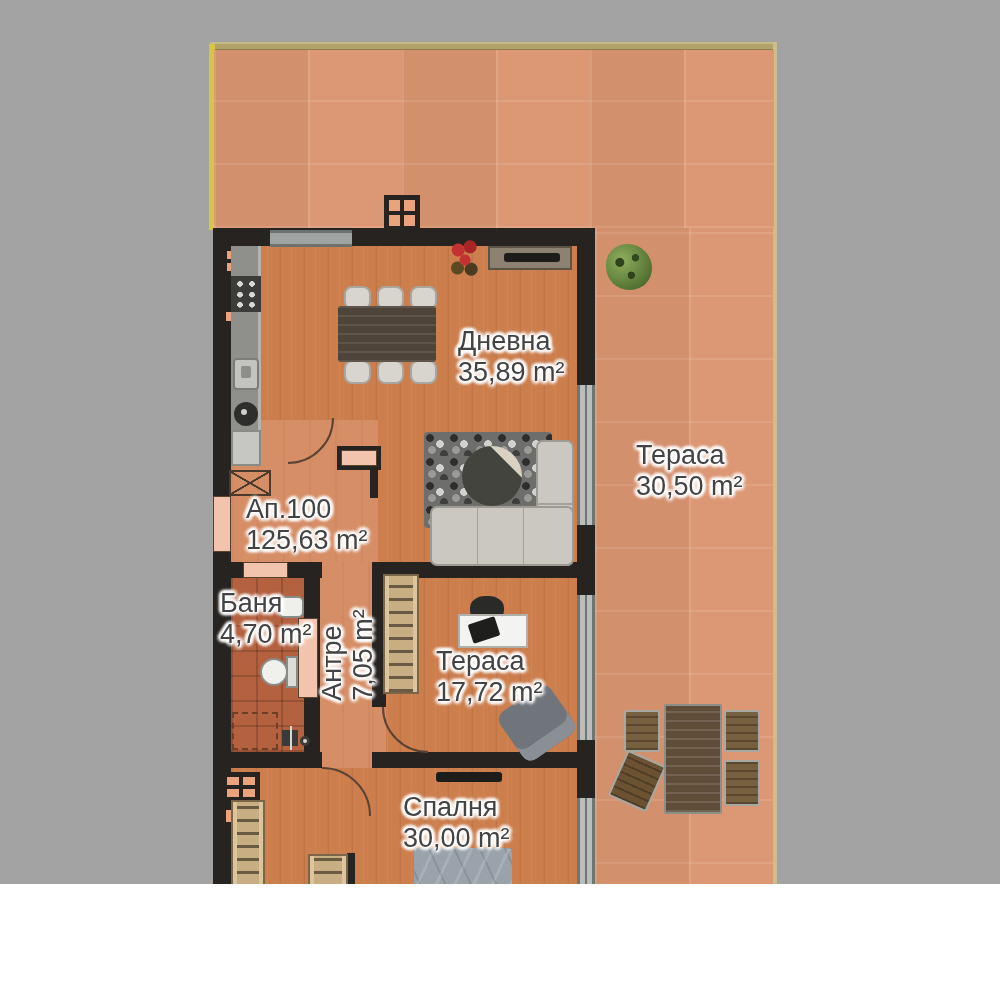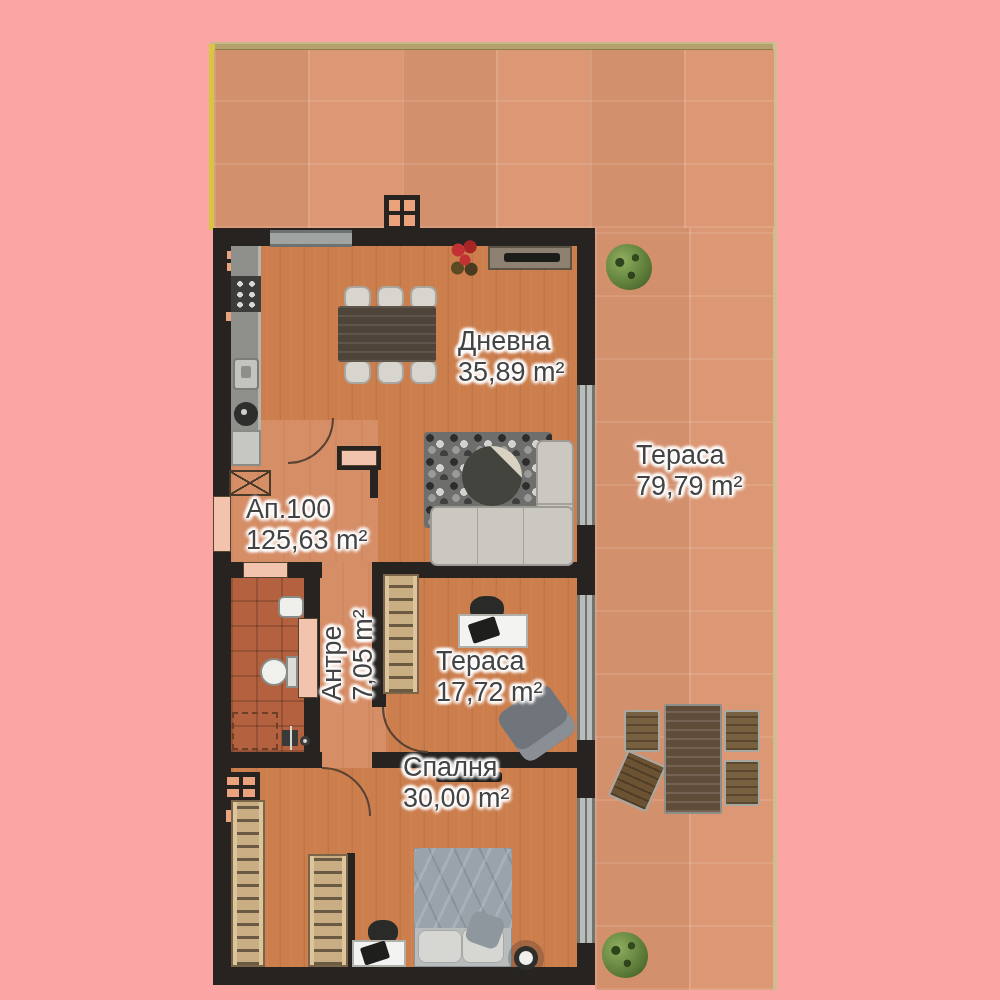--- a/index.html
+++ b/index.html
@@ -1,16 +1,16 @@
 <!DOCTYPE html>
 <html><head>
 <meta charset="utf-8">
 <style>
   html,body{margin:0;padding:0;background:#fff;}
-  .plan{position:relative;width:1000px;height:1000px;background:#fca5a5;overflow:hidden;
+  .plan{position:relative;width:1000px;height:884px;background:#a3a3a3;overflow:hidden;
         font-family:"Liberation Sans",sans-serif;}
   .abs{position:absolute;}
 
   
   .terrace{background-color:#db9571;
     background-image:
       repeating-linear-gradient(90deg, rgba(255,255,255,.12) 0 2px, rgba(255,255,255,0) 2px 94px),
       repeating-linear-gradient(0deg, rgba(255,255,255,.10) 0 2px, rgba(255,255,255,0) 2px 63px),
       repeating-linear-gradient(90deg, rgba(0,0,0,.035) 0 94px, rgba(255,255,255,.03) 94px 188px);}
   .t-border{background:#b3a26c;box-shadow:inset 0 -2px 0 #8d7c4a, inset 0 2px 0 #c7b98a;}
@@ -263,32 +263,36 @@
   <div class="abs tchair" style="left:624px;top:710px;width:36px;height:42px;"></div>
   <div class="abs tchair" style="left:616px;top:756px;width:42px;height:50px;transform:rotate(24deg);background-color:#6a5233;"></div>
   <div class="abs ttable" style="left:664px;top:704px;width:58px;height:110px;"></div>
 
   <div class="abs lbl" style="left:458px;top:326px;">
     <span>Дневна</span>
     <span>35,89 m²</span>
   </div>
   <div class="abs lbl" style="left:636px;top:440px;">
     <span>Тераса</span>
-    <span>79,79 m²</span>
+    <span>30,50 m²</span>
   </div>
   <div class="abs lbl" style="left:246px;top:494px;">
     <span>Ап.100</span>
     <span>125,63 m²</span>
   </div>
+  <div class="abs lbl" style="left:220px;top:588px;">
+    <span>Баня</span>
+    <span>4,70 m²</span>
+  </div>
   <div class="abs lbl rot" style="left:348px;top:655px;">
     <span>Антре</span>
     <span>7,05 m²</span>
   </div>
   <div class="abs lbl" style="left:436px;top:646px;">
     <span>Тераса</span>
     <span>17,72 m²</span>
   </div>
-  <div class="abs lbl" style="left:403px;top:752px;">
+  <div class="abs lbl" style="left:403px;top:792px;">
     <span>Спалня</span>
     <span>30,00 m²</span>
   </div>
 
 </div>
 
 </body></html>

